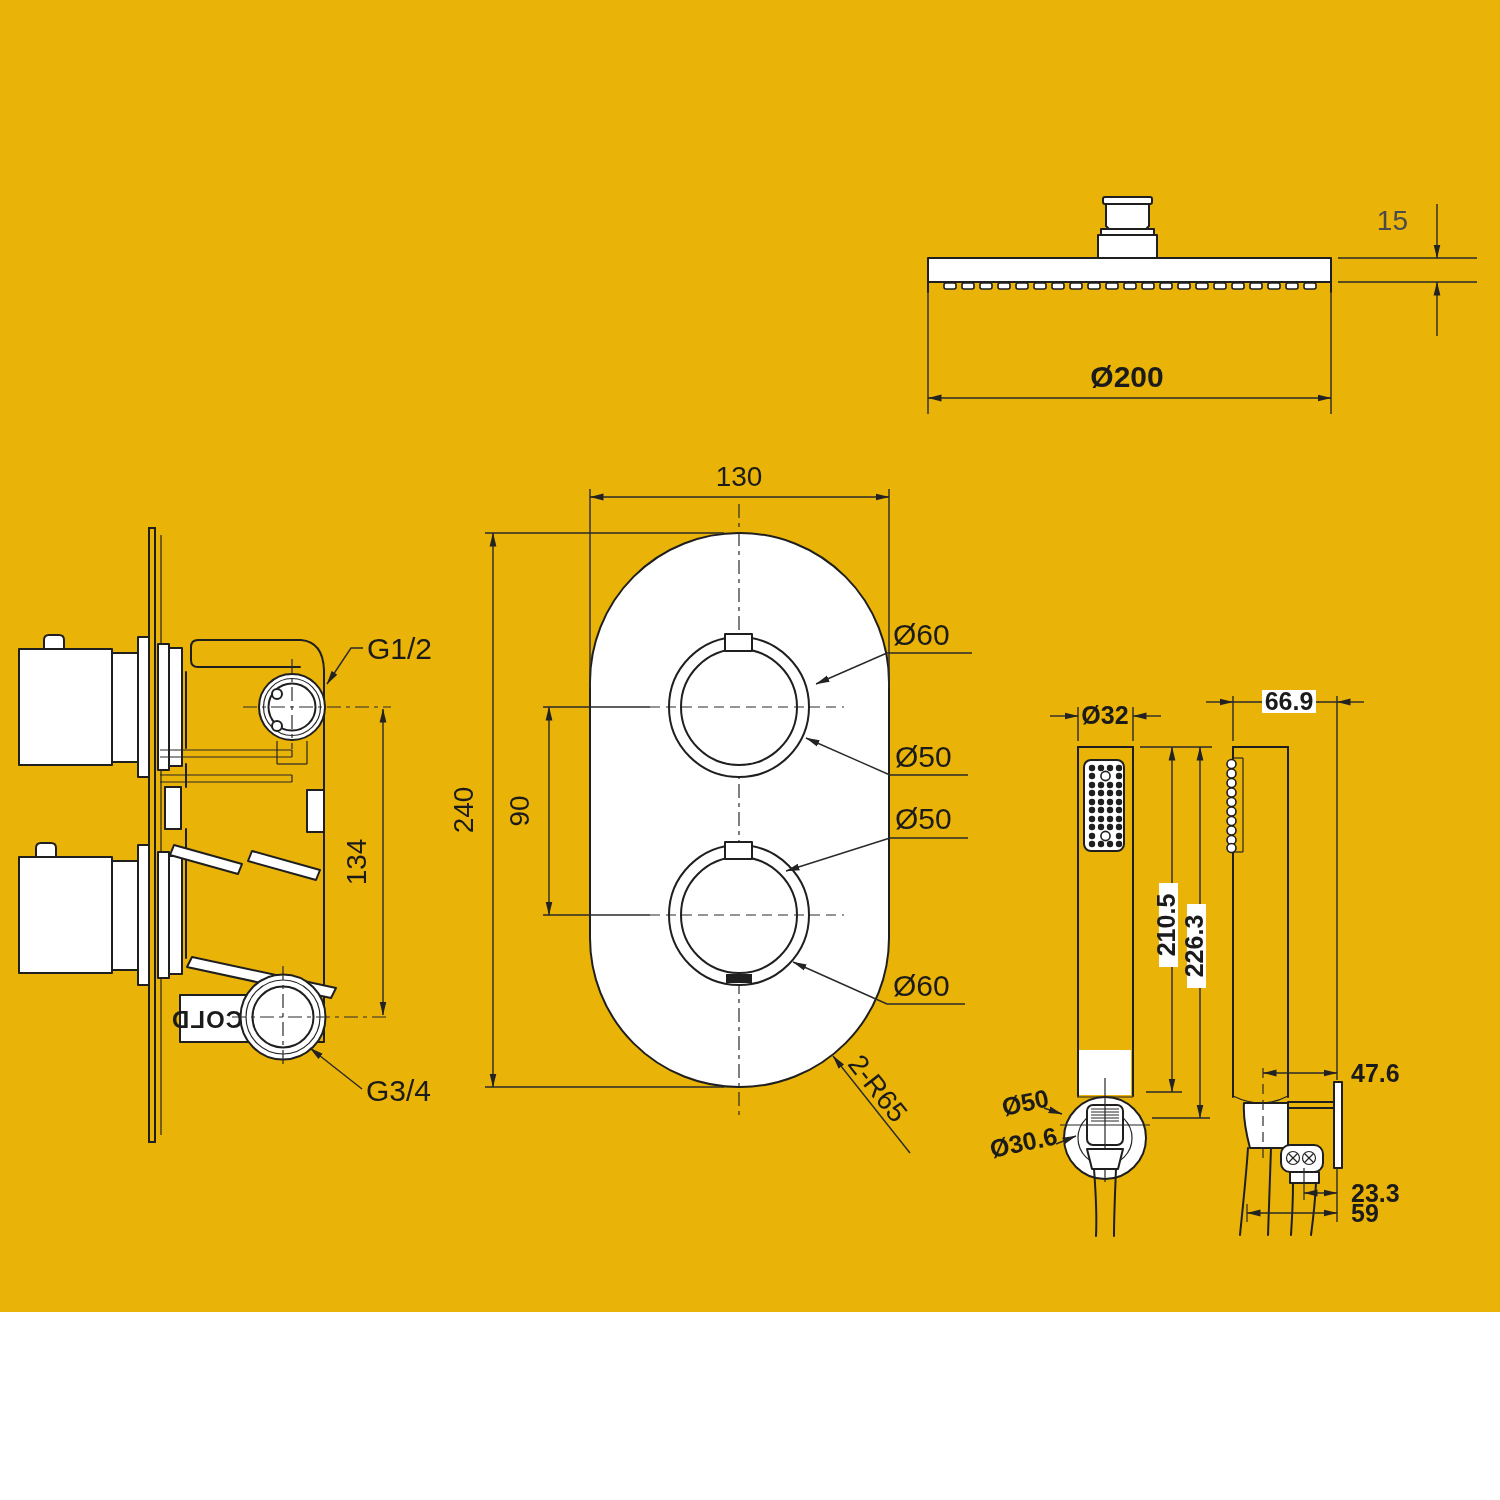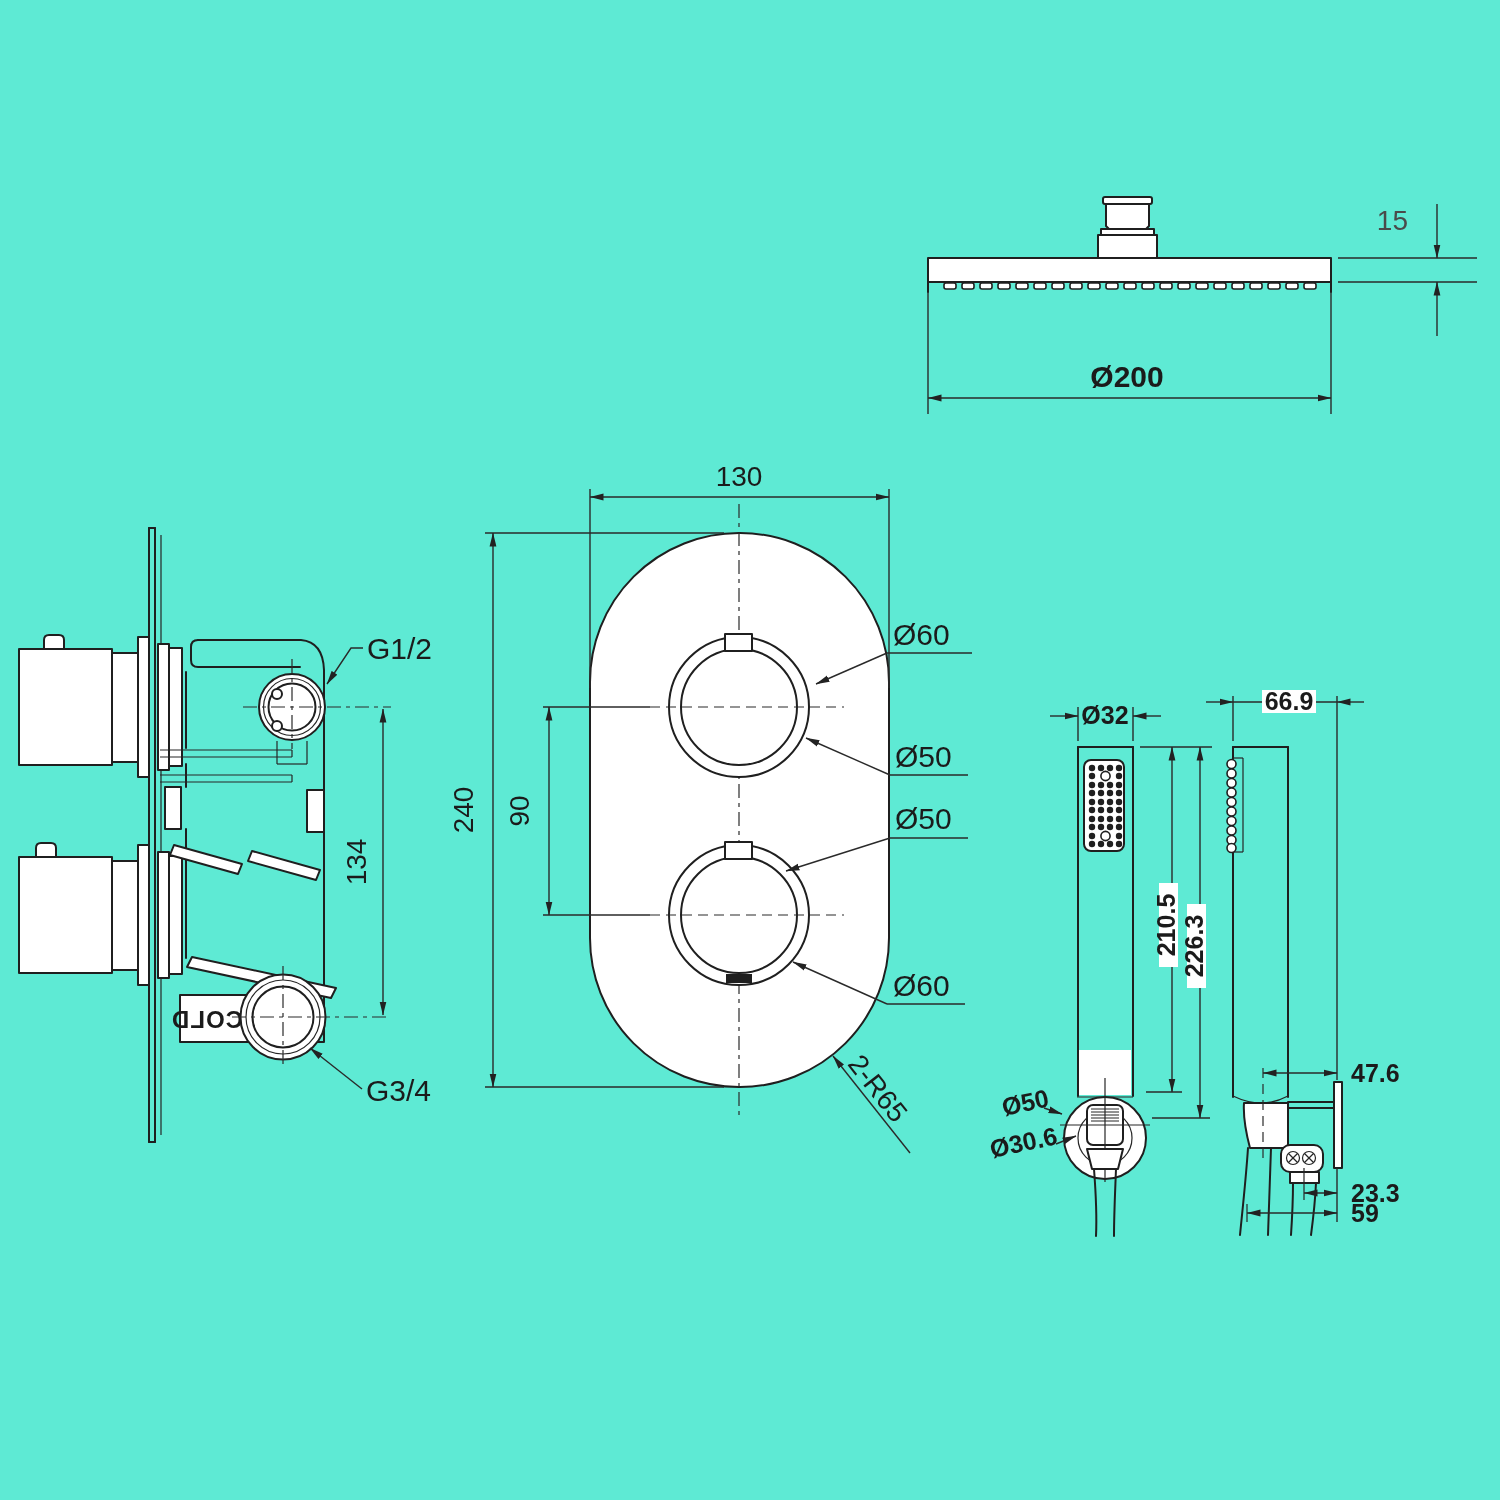--- a/index.html
+++ b/index.html
@@ -1,16 +1,16 @@
 <!DOCTYPE html>
 <html><head>
 <meta charset="utf-8">
 <style>
   html,body{margin:0;padding:0;background:#ffffff;}
-  .page{width:1500px;height:1500px;position:relative;background:#5eead4;overflow:hidden;}
+  .page{width:1500px;height:1312px;position:relative;background:#eab308;overflow:hidden;}
   svg{display:block;}
   
   .ol{fill:none;stroke:#1f1f1f;stroke-width:2;stroke-linejoin:round;stroke-linecap:round;}
   .olw{fill:#fff;stroke:#1f1f1f;stroke-width:2;stroke-linejoin:round;}
   .thin{fill:none;stroke:#262626;stroke-width:1.2;}
   .dim{fill:none;stroke:#2a2a2a;stroke-width:1.4;}
   .cl{fill:none;stroke:#2a2a2a;stroke-width:1.2;stroke-dasharray:14 5 4 5;}
   .dash{fill:none;stroke:#2a2a2a;stroke-width:1.2;stroke-dasharray:10 6;}
   .blk{fill:#1f1f1f;stroke:none;}
   text{font-family:"Liberation Sans","DejaVu Sans",sans-serif;fill:#1b1b1b;}

